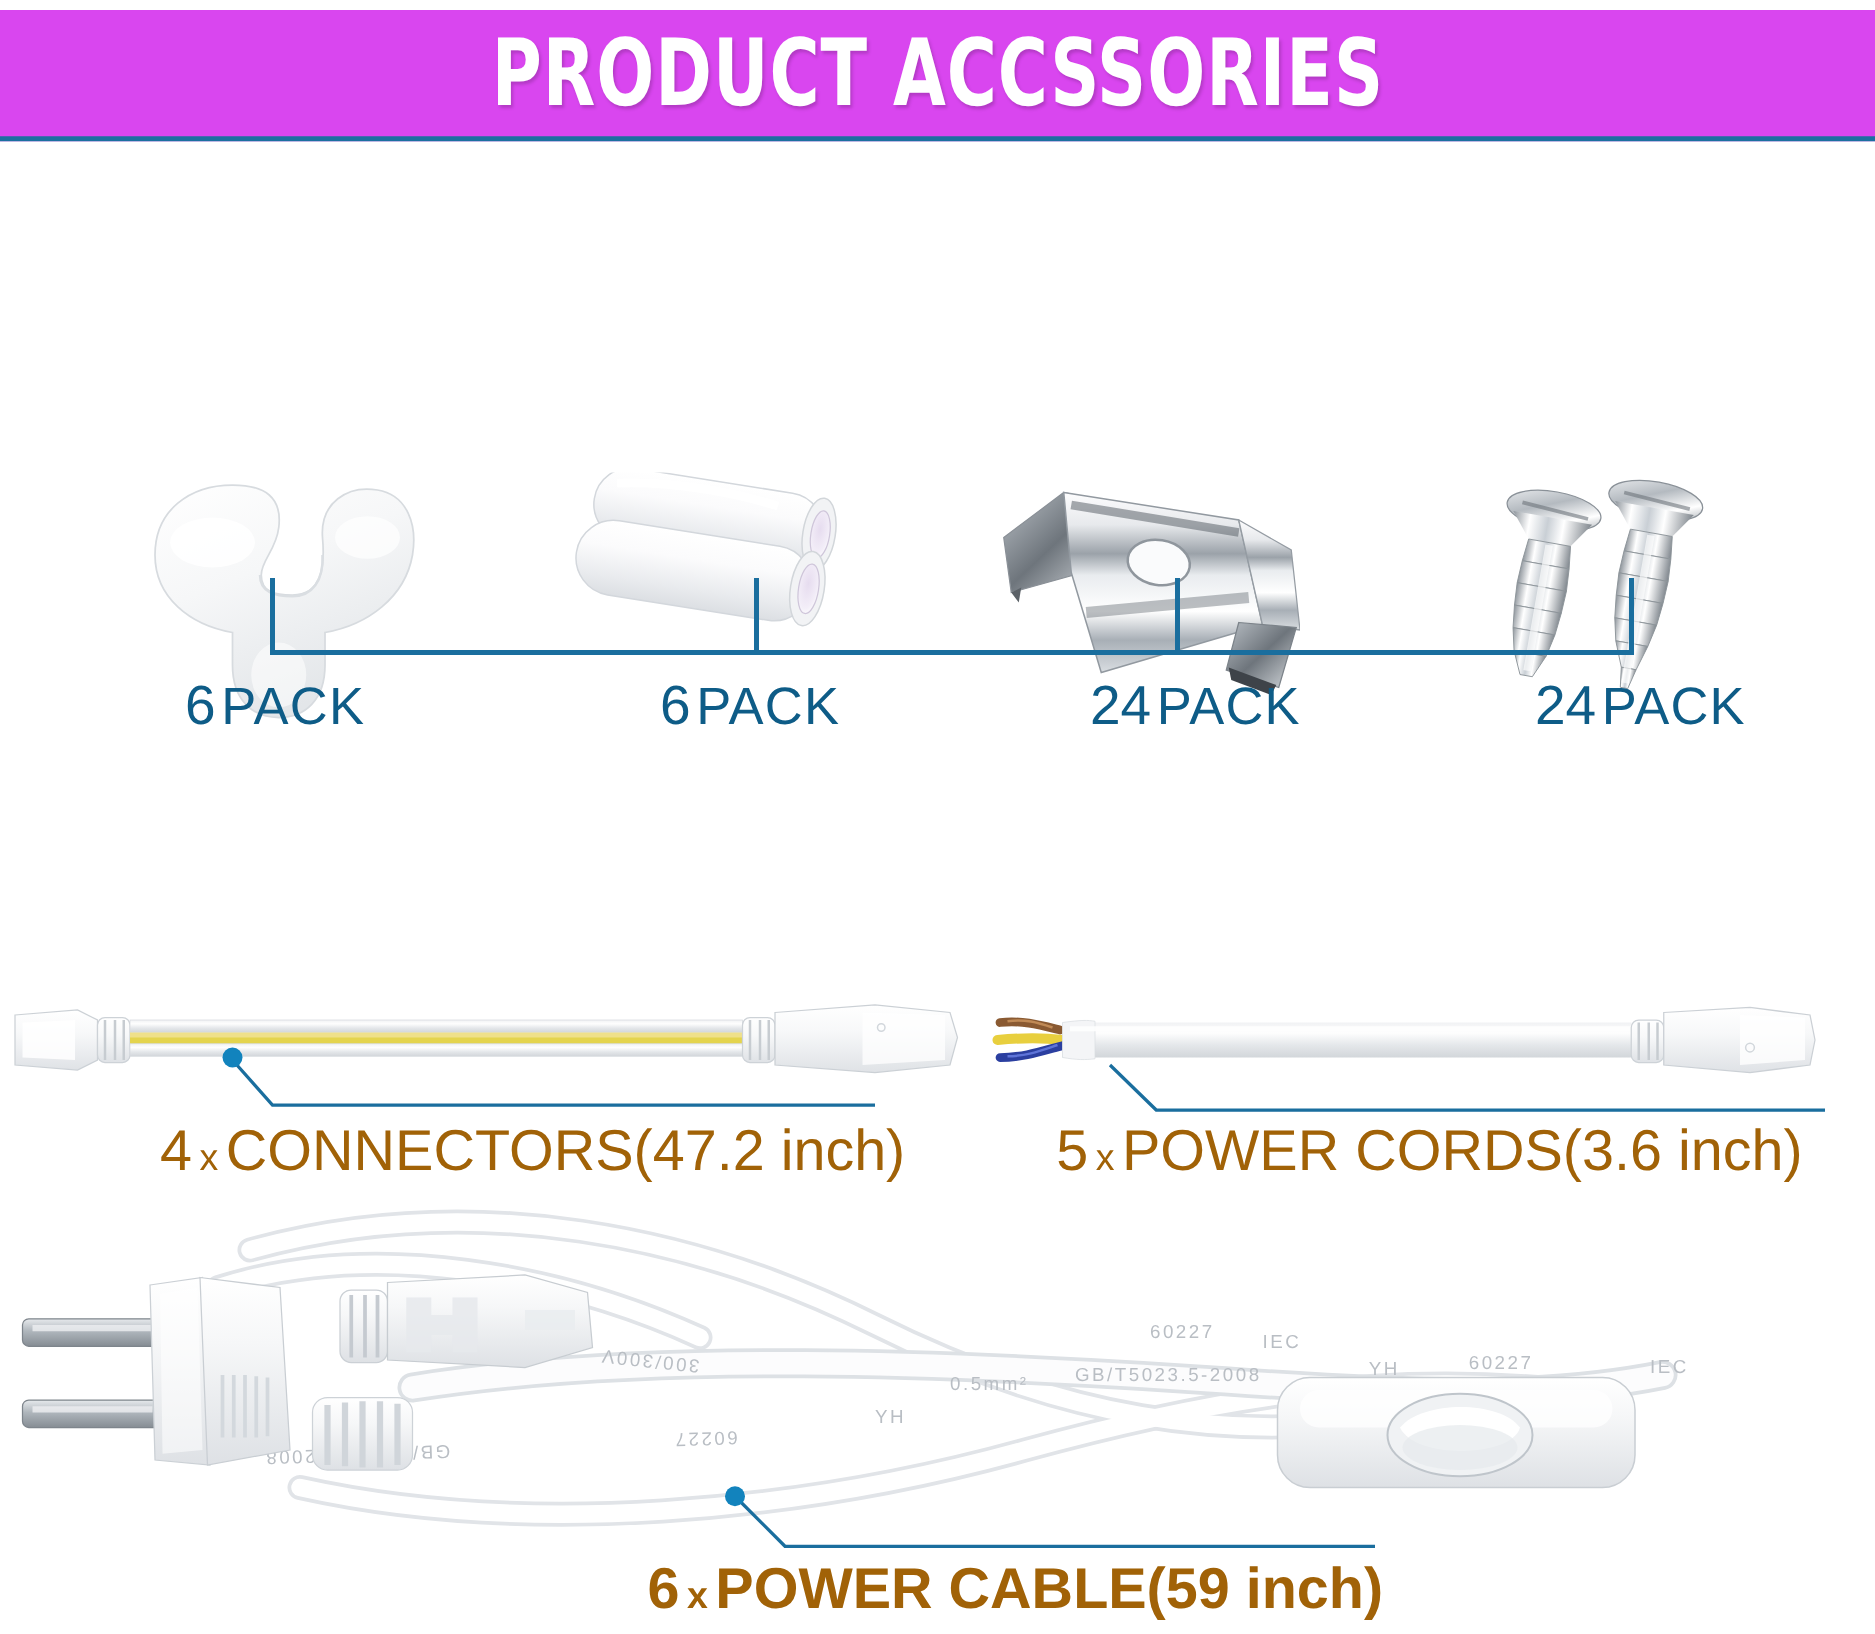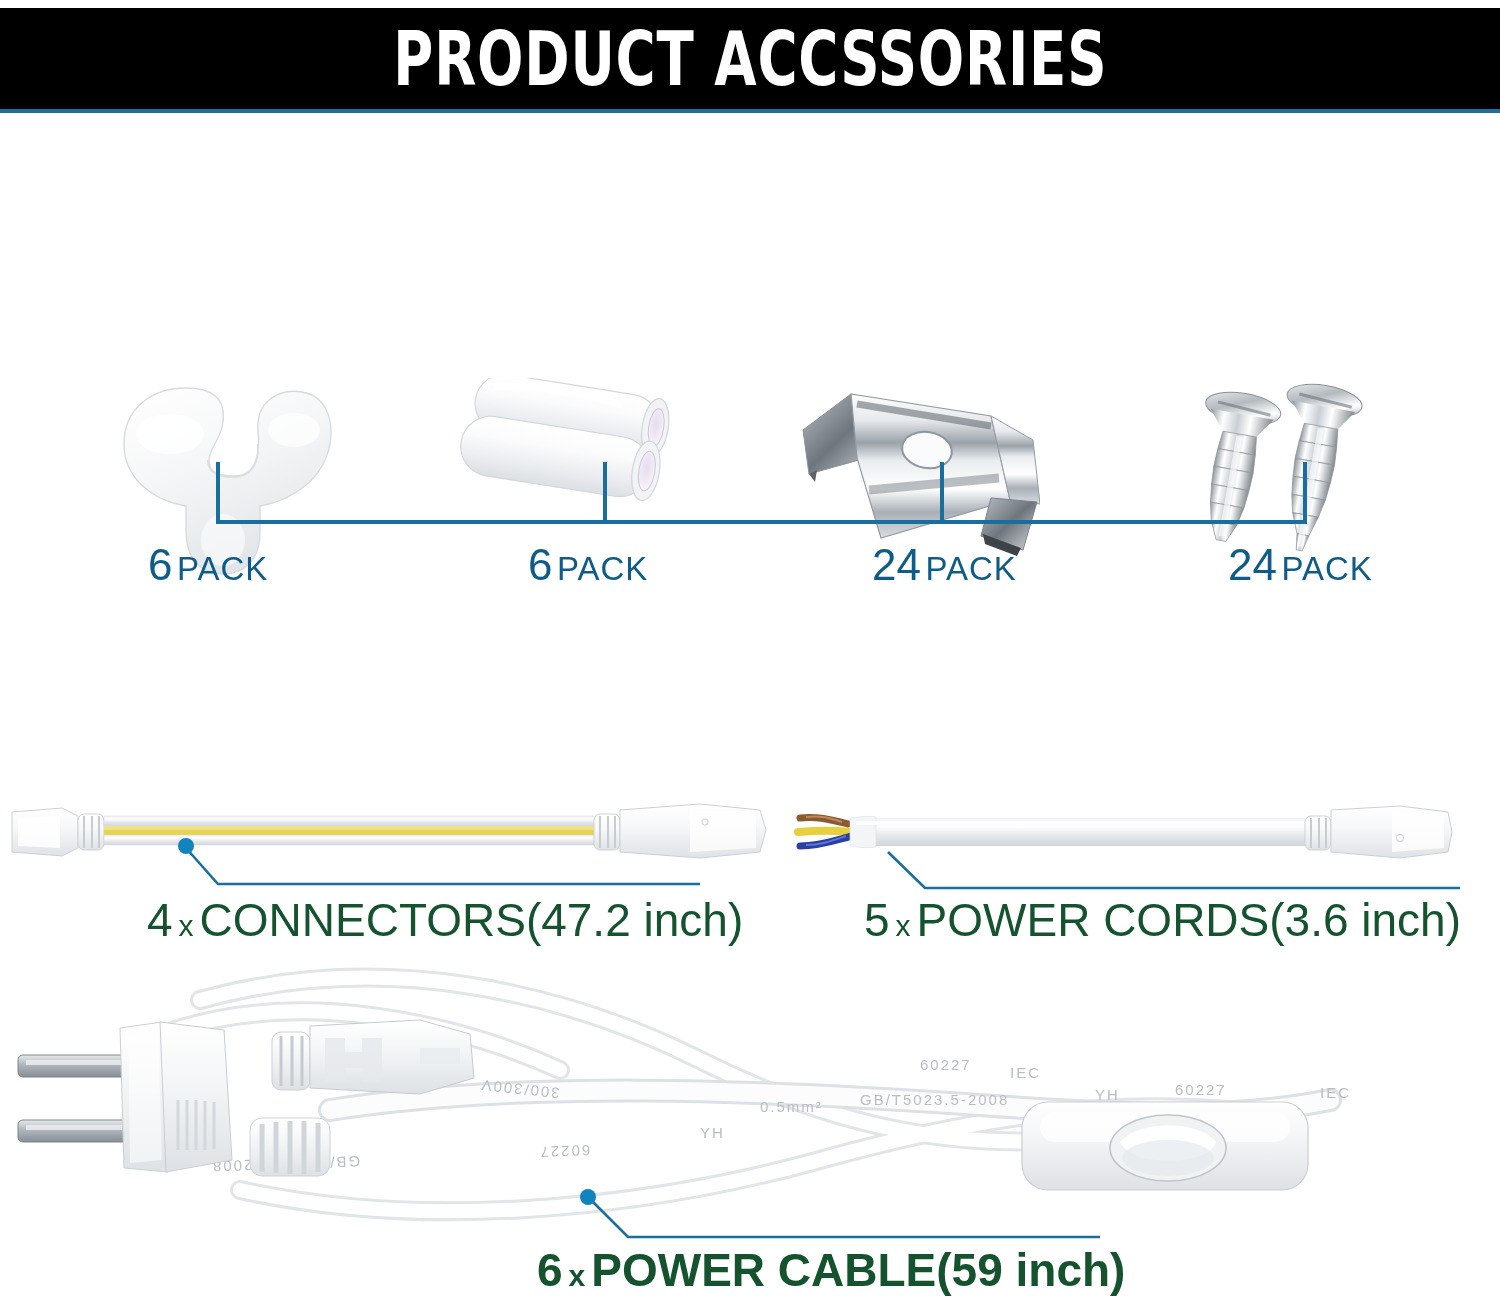--- a/index.html
+++ b/index.html
@@ -8,21 +8,21 @@
     background:#ffffff;
     font-family:"Liberation Sans", sans-serif;
     overflow:hidden;
     position:relative;
   }
   .stage{position:absolute;inset:0;}
 
   
   .header{
     position:absolute;left:0;top:8px;width:1500px;height:105px;
-    background:#000000;
+    background:#d946ef;
     border-bottom:4px solid #1C6FA0;
     box-sizing:border-box;
   }
   .header-title{
     position:absolute;left:0;right:0;top:50%;
     transform:translateY(-50%);
     text-align:center;
     color:#ffffff;
     font-family:"DejaVu Sans Condensed","Liberation Sans",sans-serif;
     font-weight:bold;
@@ -53,35 +53,34 @@
   .bracket{position:absolute;left:0;top:455px;width:1500px;height:80px;}
 
   
   .pack-label{
     position:absolute;top:540px;
     color:#0E5C87;
     white-space:nowrap;
     font-family:"Liberation Sans",sans-serif;
   }
   .pack-label .num{font-size:44px;letter-spacing:0px;}
-  .pack-label .word{font-size:33px;letter-spacing:1px;}
+  .pack-label .word{font-size:42px;letter-spacing:1px;}
   .pl1{left:148px;}
   .pl2{left:528px;}
   .pl3{left:872px;}
   .pl4{left:1228px;}
 
   
   .cable-row{position:absolute;left:0;top:790px;width:1500px;height:110px;}
 
   .cap-label{
     position:absolute;
-    color:#14532d;
+    color:#a16207;
     white-space:nowrap;
     font-family:"Liberation Sans",sans-serif;
-    margin-left:19px;
   }
   .cap-label .qty{font-size:46px;}
   .cap-label .times{font-size:30px;padding:0 6px;}
   .cap-label .txt{font-size:46px;}
 
   .cap-connectors{left:128px;top:893px;}
   .cap-cords{left:845px;top:893px;}
   .cap-cable{left:518px;top:1243px;font-weight:bold;}
 
   

